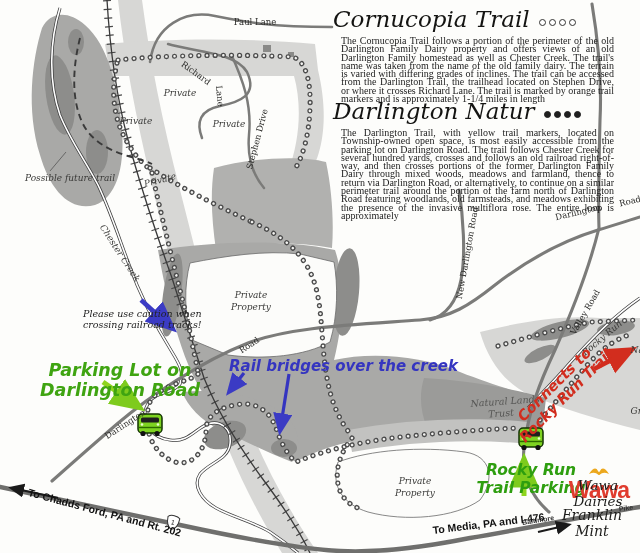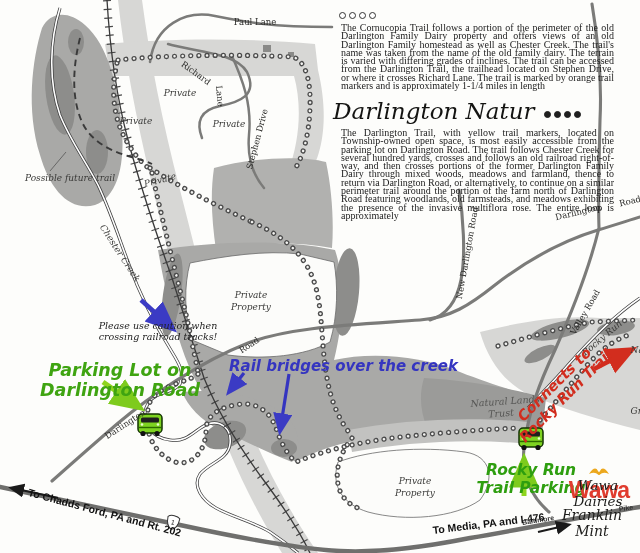--- a/index.html
+++ b/index.html
@@ -29,21 +29,21 @@
   #map-labels{position:absolute;left:8px;top:0;width:640px;height:553px;z-index:3;pointer-events:none}
   .mlbl{position:absolute;font-family:"DejaVu Serif",serif;font-size:8.5px;color:#30302e;white-space:nowrap}
   .mlbl.it{font-style:italic;font-size:9px;color:#3a3a38}
   .mlbl.it-lt{font-style:italic;font-size:9.5px;color:#565654}
   .mlbl.road{font-size:8.5px;color:#2c2c2a}
   .mlbl.sm{font-family:"Liberation Sans",sans-serif;font-size:7px;font-weight:bold;color:#333}
   
   .anno{position:absolute;z-index:4;white-space:pre-line}
   .note-dog{left:8px;top:256px;width:230px;color:#3b3bc4;text-align:center;line-height:1.28;
             font:bold italic 17.5px "DejaVu Sans",sans-serif}
-  .note-caution{left:83px;top:320px;width:150px;color:#222;text-align:center;line-height:1.25;
+  .note-caution{left:83px;top:308px;width:150px;color:#222;line-height:1.25;
             font:italic 9.5px "DejaVu Serif",serif}
   .note-parking{left:25px;top:360px;width:190px;color:#3fa411;text-align:center;line-height:1.28;
             font:bold italic 17.5px "DejaVu Sans",sans-serif}
   .note-bridges{left:229px;top:357px;width:250px;color:#3535c0;
             font:bold italic 15px "DejaVu Sans",sans-serif;white-space:nowrap}
   .note-connects{left:494px;top:374px;width:132px;color:#d22d1e;text-align:center;line-height:1.2;
             font:bold italic 14.5px "DejaVu Sans",sans-serif;transform:rotate(-45deg)}
   .note-rockyparking{left:460px;top:461px;width:142px;color:#2e9e0f;text-align:center;line-height:1.25;
             font:bold italic 15.5px "DejaVu Sans",sans-serif}
   .wawa-block{left:556px;top:444px;width:86px;text-align:center}
@@ -240,20 +240,21 @@
       <span class="mlbl it" style="left: 636px; top: 350px; transform: translate(-50%, -50%) rotate(0deg);">Natur</span>
       <span class="mlbl it" style="left: 631px; top: 411px; transform: translate(-50%, -50%) rotate(0deg);">Gra</span>
       <span class="mlbl it" style="left: 407px; top: 481px; transform: translate(-50%, -50%) rotate(0deg);">Private</span>
       <span class="mlbl it" style="left: 407px; top: 493px; transform: translate(-50%, -50%) rotate(0deg);">Property</span>
       <span class="mlbl sm" style="left: 530px; top: 520px; transform: translate(-50%, -50%) rotate(-9deg);">Baltimore</span>
       <span class="mlbl sm" style="left: 618px; top: 508px; transform: translate(-50%, -50%) rotate(-8deg);">Pike</span>
     </div>
 
   <div class="legend leg1">
     <div class="leg-title">
+      <span>Cornucopia Trail</span>
       <span class="mks">
         <span class="mk open"></span>
         <span class="mk open"></span>
         <span class="mk open"></span>
         <span class="mk open"></span>
       </span>
     </div>
     <p class="leg-body">The Cornucopia Trail follows a portion of the perimeter of the old Darlington Family Dairy property and offers views of an old Darlington Family homestead as well as Chester Creek. The trail's name was taken from the name of the old family dairy. The terrain is varied with differing grades of inclines. The trail can be accessed from the Darlington Trail, the trailhead located on Stephen Drive, or where it crosses Richard Lane. The trail is marked by orange trail markers and is approximately 1-1/4 miles in length</p>
   </div>
 

